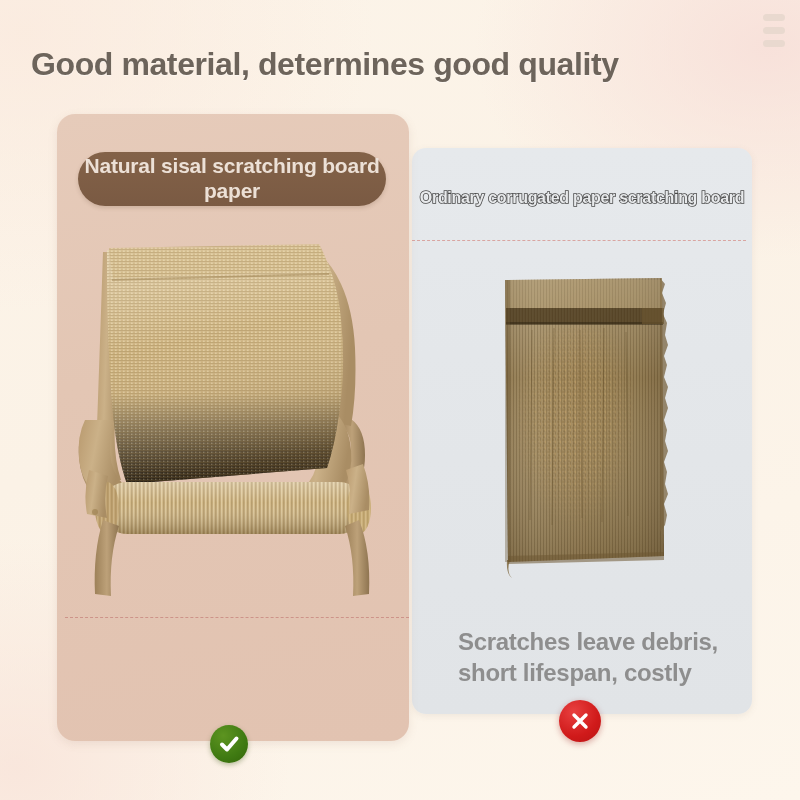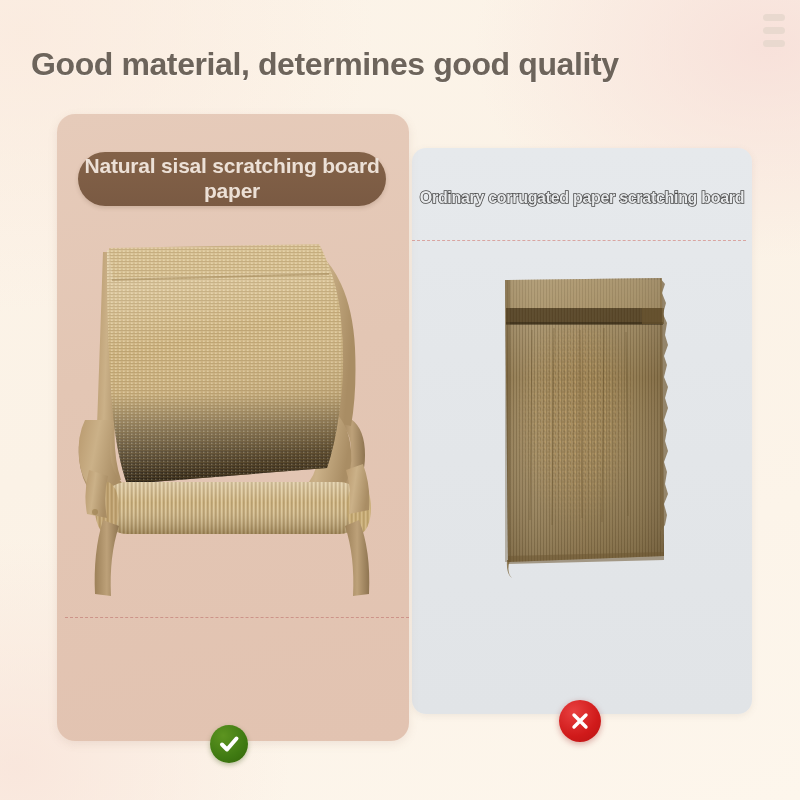--- a/index.html
+++ b/index.html
@@ -276,20 +276,21 @@
         <line x1="112" y1="58" x2="110" y2="252"></line>
         <line x1="134" y1="62" x2="136" y2="246"></line>
       </g>
 
       <path d="M16 286 L172 282 L172 290 L16 294 Z" fill="#6e5833" opacity=".55"></path>
       <path d="M18 290 q-4 12 2 18 q-6 -4 -5 -18z" fill="#7b6337" opacity=".8"></path>
 
       <rect x="13" y="10" width="5" height="282" fill="#5f4b28" opacity=".35"></rect>
     </svg>
 
+    <div id="right-caption">Scratches leave debris, short lifespan, costly</div>
   </div>
 
   <div id="left-card">
 
     <div id="left-badge">Natural sisal scratching board paper</div>
 
     <svg id="sisal-photo" viewBox="0 0 332 382" xmlns="http://www.w3.org/2000/svg">
       <defs>
         <linearGradient id="wood" x1="0" y1="0" x2="1" y2="0.3">
           <stop offset="0" stop-color="#b99a६f"></stop>

